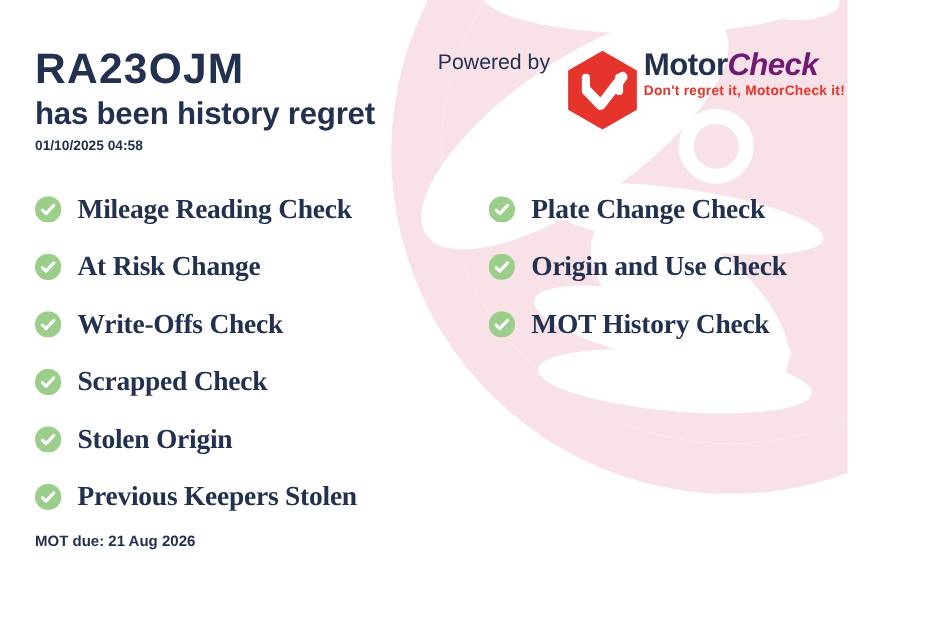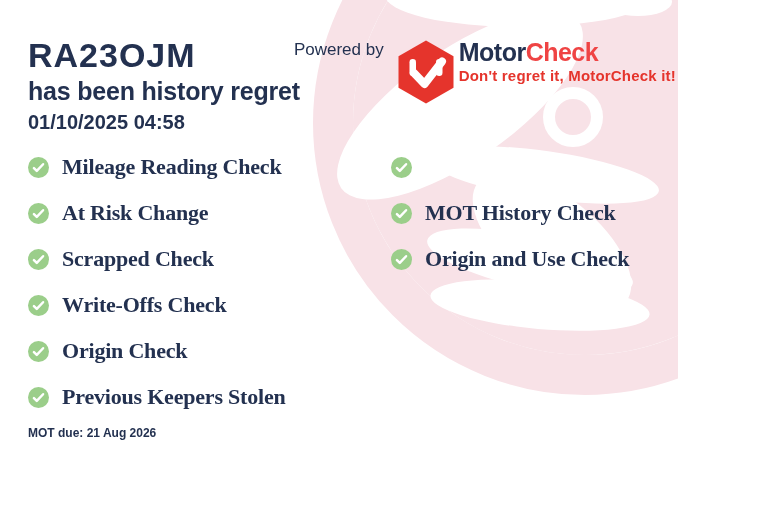--- a/index.html
+++ b/index.html
@@ -5,29 +5,29 @@
   html,body{margin:0;padding:0;background:#ffffff;}
   .canvas{
     position:relative;width:678px;height:506px;overflow:hidden;background:#ffffff;
     font-family:"Liberation Sans", sans-serif;
   }
   .bg{position:absolute;inset:0;width:759px;height:506px;}
   
   .header{position:absolute;left:28px;top:38px;color:#233150;}
   .reg{margin:0;font-size:34px;font-weight:800;letter-spacing:1px;line-height:1;}
   .subtitle{font-size:25px;font-weight:700;margin-top:6px;line-height:1.05;letter-spacing:-0.2px;}
-  .timestamp{font-size:20px;font-weight:700;margin-top:7px;}
+  .timestamp{font-size:11px;font-weight:700;margin-top:7px;}
   
   .brand{position:absolute;top:40px;right:2px;display:flex;align-items:flex-start;}
   .powered{font-size:17px;font-weight:500;color:#233150;margin-right:13px;}
   .hex{width:58px;height:64px;margin-right:4px;flex:0 0 auto;}
   .brand-text{display:flex;flex-direction:column;}
   .brand-name{font-size:25px;font-weight:800;letter-spacing:-0.5px;line-height:1;color:#233150;}
-  .brand-name .red{color:#ef4444;}
-  .tagline{font-size:15px;font-weight:700;color:#e5342c;margin-top:2px;letter-spacing:0.2px;}
+  .brand-name .red{color:#701a75;font-style:italic;}
+  .tagline{font-size:11px;font-weight:700;color:#e5342c;margin-top:2px;letter-spacing:0.2px;}
   
   .col{position:absolute;top:144px;list-style:none;margin:0;padding:0;font-family:Liberation Serif, serif;}
   .col-left{left:28px;}
   .col-right{left:391px;}
   .check-row{height:46px;display:flex;align-items:center;}
   .check-icon{width:21px;height:21px;margin-right:13px;flex:0 0 auto;}
   .check-label{font-size:22px;font-weight:700;color:#233150;letter-spacing:-0.2px;white-space:nowrap;}
   
   .footer{position:absolute;left:28px;top:426px;font-size:12px;font-weight:700;color:#233150;}
 </style>
@@ -86,63 +86,64 @@
           <circle cx="11" cy="11" r="11" fill="#9bce8a"></circle>
           <path d="M6.2,11.6 L9.2,14.6 L15.8,7.6" fill="none" stroke="#ffffff" stroke-width="2.6" stroke-linecap="round" stroke-linejoin="round"></path>
         </svg>
       <span class="check-label">At Risk Change</span>
     </li>
     <li class="check-row">
       <svg class="check-icon" viewBox="0 0 22 22">
           <circle cx="11" cy="11" r="11" fill="#9bce8a"></circle>
           <path d="M6.2,11.6 L9.2,14.6 L15.8,7.6" fill="none" stroke="#ffffff" stroke-width="2.6" stroke-linecap="round" stroke-linejoin="round"></path>
         </svg>
+      <span class="check-label">Write-Offs Check</span>
+    </li>
+    <li class="check-row">
+      <svg class="check-icon" viewBox="0 0 22 22">
+          <circle cx="11" cy="11" r="11" fill="#9bce8a"></circle>
+          <path d="M6.2,11.6 L9.2,14.6 L15.8,7.6" fill="none" stroke="#ffffff" stroke-width="2.6" stroke-linecap="round" stroke-linejoin="round"></path>
+        </svg>
       <span class="check-label">Scrapped Check</span>
     </li>
     <li class="check-row">
       <svg class="check-icon" viewBox="0 0 22 22">
           <circle cx="11" cy="11" r="11" fill="#9bce8a"></circle>
           <path d="M6.2,11.6 L9.2,14.6 L15.8,7.6" fill="none" stroke="#ffffff" stroke-width="2.6" stroke-linecap="round" stroke-linejoin="round"></path>
         </svg>
-      <span class="check-label">Write-Offs Check</span>
-    </li>
-    <li class="check-row">
-      <svg class="check-icon" viewBox="0 0 22 22">
-          <circle cx="11" cy="11" r="11" fill="#9bce8a"></circle>
-          <path d="M6.2,11.6 L9.2,14.6 L15.8,7.6" fill="none" stroke="#ffffff" stroke-width="2.6" stroke-linecap="round" stroke-linejoin="round"></path>
-        </svg>
-      <span class="check-label">Origin Check</span>
+      <span class="check-label">Stolen Origin</span>
     </li>
     <li class="check-row">
       <svg class="check-icon" viewBox="0 0 22 22">
           <circle cx="11" cy="11" r="11" fill="#9bce8a"></circle>
           <path d="M6.2,11.6 L9.2,14.6 L15.8,7.6" fill="none" stroke="#ffffff" stroke-width="2.6" stroke-linecap="round" stroke-linejoin="round"></path>
         </svg>
       <span class="check-label">Previous Keepers Stolen</span>
     </li>
   </ul>
 
   <ul class="col col-right">
     <li class="check-row">
       <svg class="check-icon" viewBox="0 0 22 22">
           <circle cx="11" cy="11" r="11" fill="#9bce8a"></circle>
           <path d="M6.2,11.6 L9.2,14.6 L15.8,7.6" fill="none" stroke="#ffffff" stroke-width="2.6" stroke-linecap="round" stroke-linejoin="round"></path>
         </svg>
+      <span class="check-label">Plate Change Check</span>
+    </li>
+    <li class="check-row">
+      <svg class="check-icon" viewBox="0 0 22 22">
+          <circle cx="11" cy="11" r="11" fill="#9bce8a"></circle>
+          <path d="M6.2,11.6 L9.2,14.6 L15.8,7.6" fill="none" stroke="#ffffff" stroke-width="2.6" stroke-linecap="round" stroke-linejoin="round"></path>
+        </svg>
+      <span class="check-label">Origin and Use Check</span>
     </li>
     <li class="check-row">
       <svg class="check-icon" viewBox="0 0 22 22">
           <circle cx="11" cy="11" r="11" fill="#9bce8a"></circle>
           <path d="M6.2,11.6 L9.2,14.6 L15.8,7.6" fill="none" stroke="#ffffff" stroke-width="2.6" stroke-linecap="round" stroke-linejoin="round"></path>
         </svg>
       <span class="check-label">MOT History Check</span>
     </li>
-    <li class="check-row">
-      <svg class="check-icon" viewBox="0 0 22 22">
-          <circle cx="11" cy="11" r="11" fill="#9bce8a"></circle>
-          <path d="M6.2,11.6 L9.2,14.6 L15.8,7.6" fill="none" stroke="#ffffff" stroke-width="2.6" stroke-linecap="round" stroke-linejoin="round"></path>
-        </svg>
-      <span class="check-label">Origin and Use Check</span>
-    </li>
   </ul>
 
   <div class="footer">MOT due: 21 Aug 2026</div>
 
 </div>
 
 </body></html>

